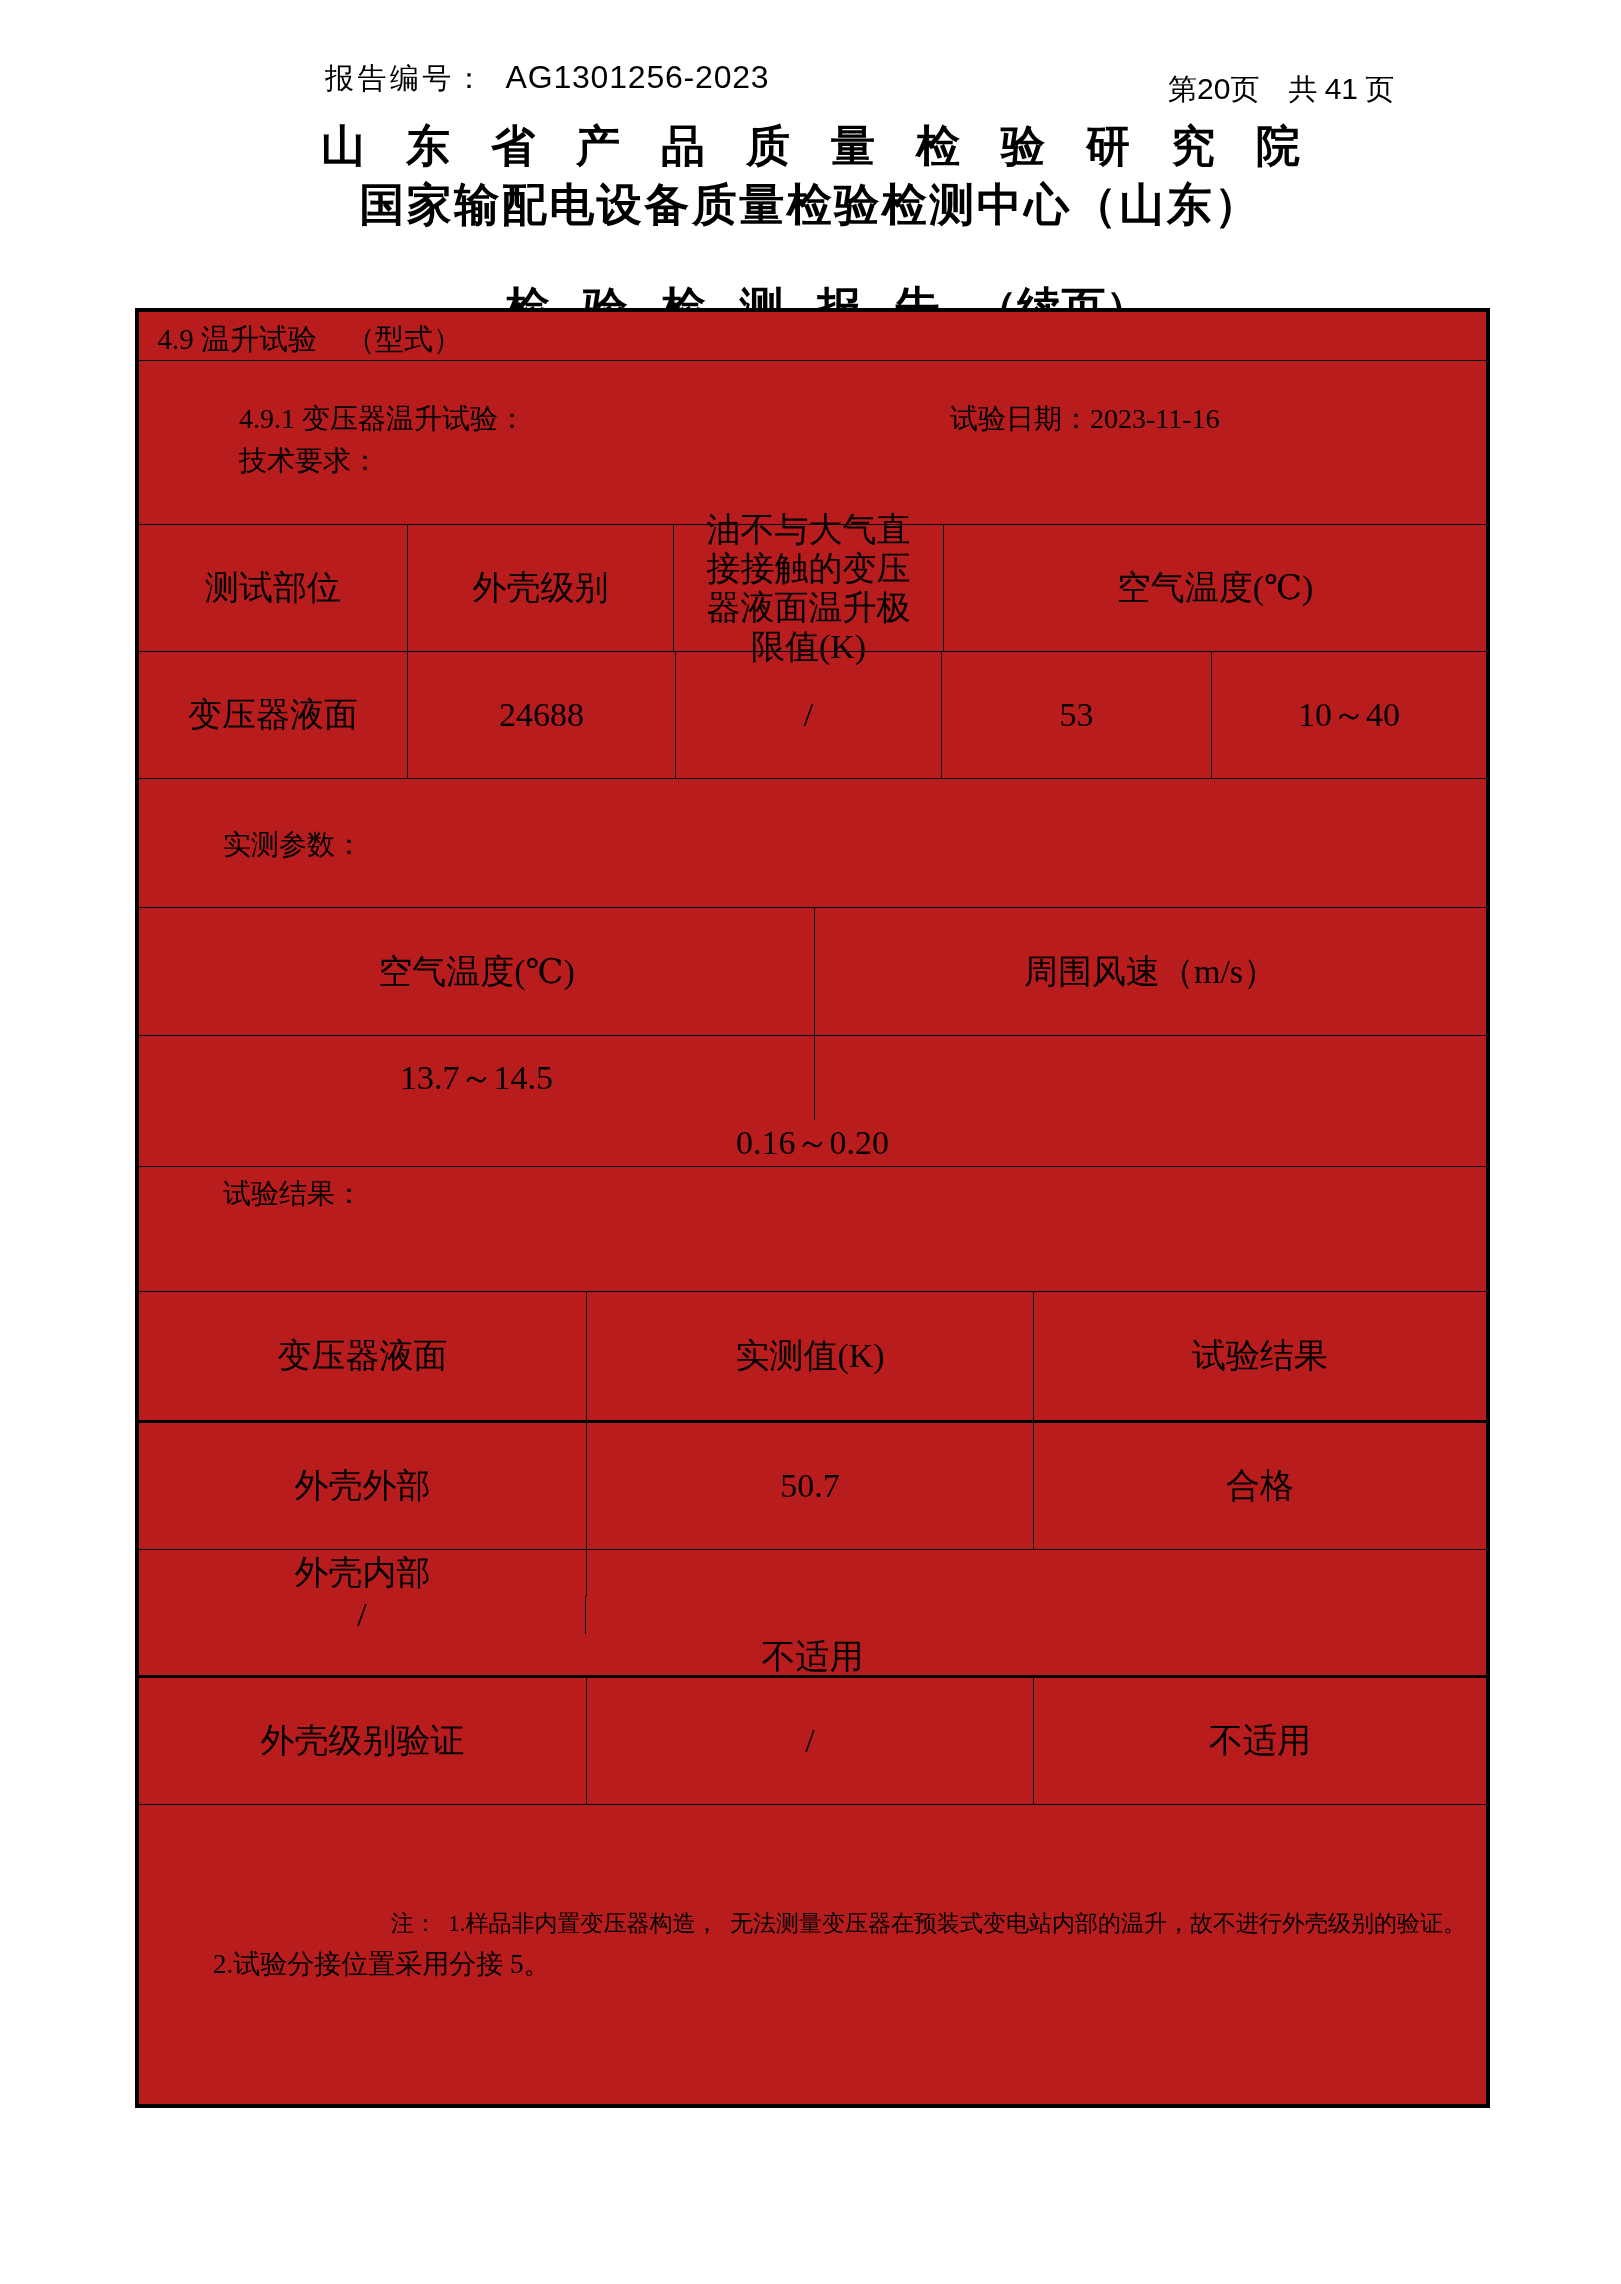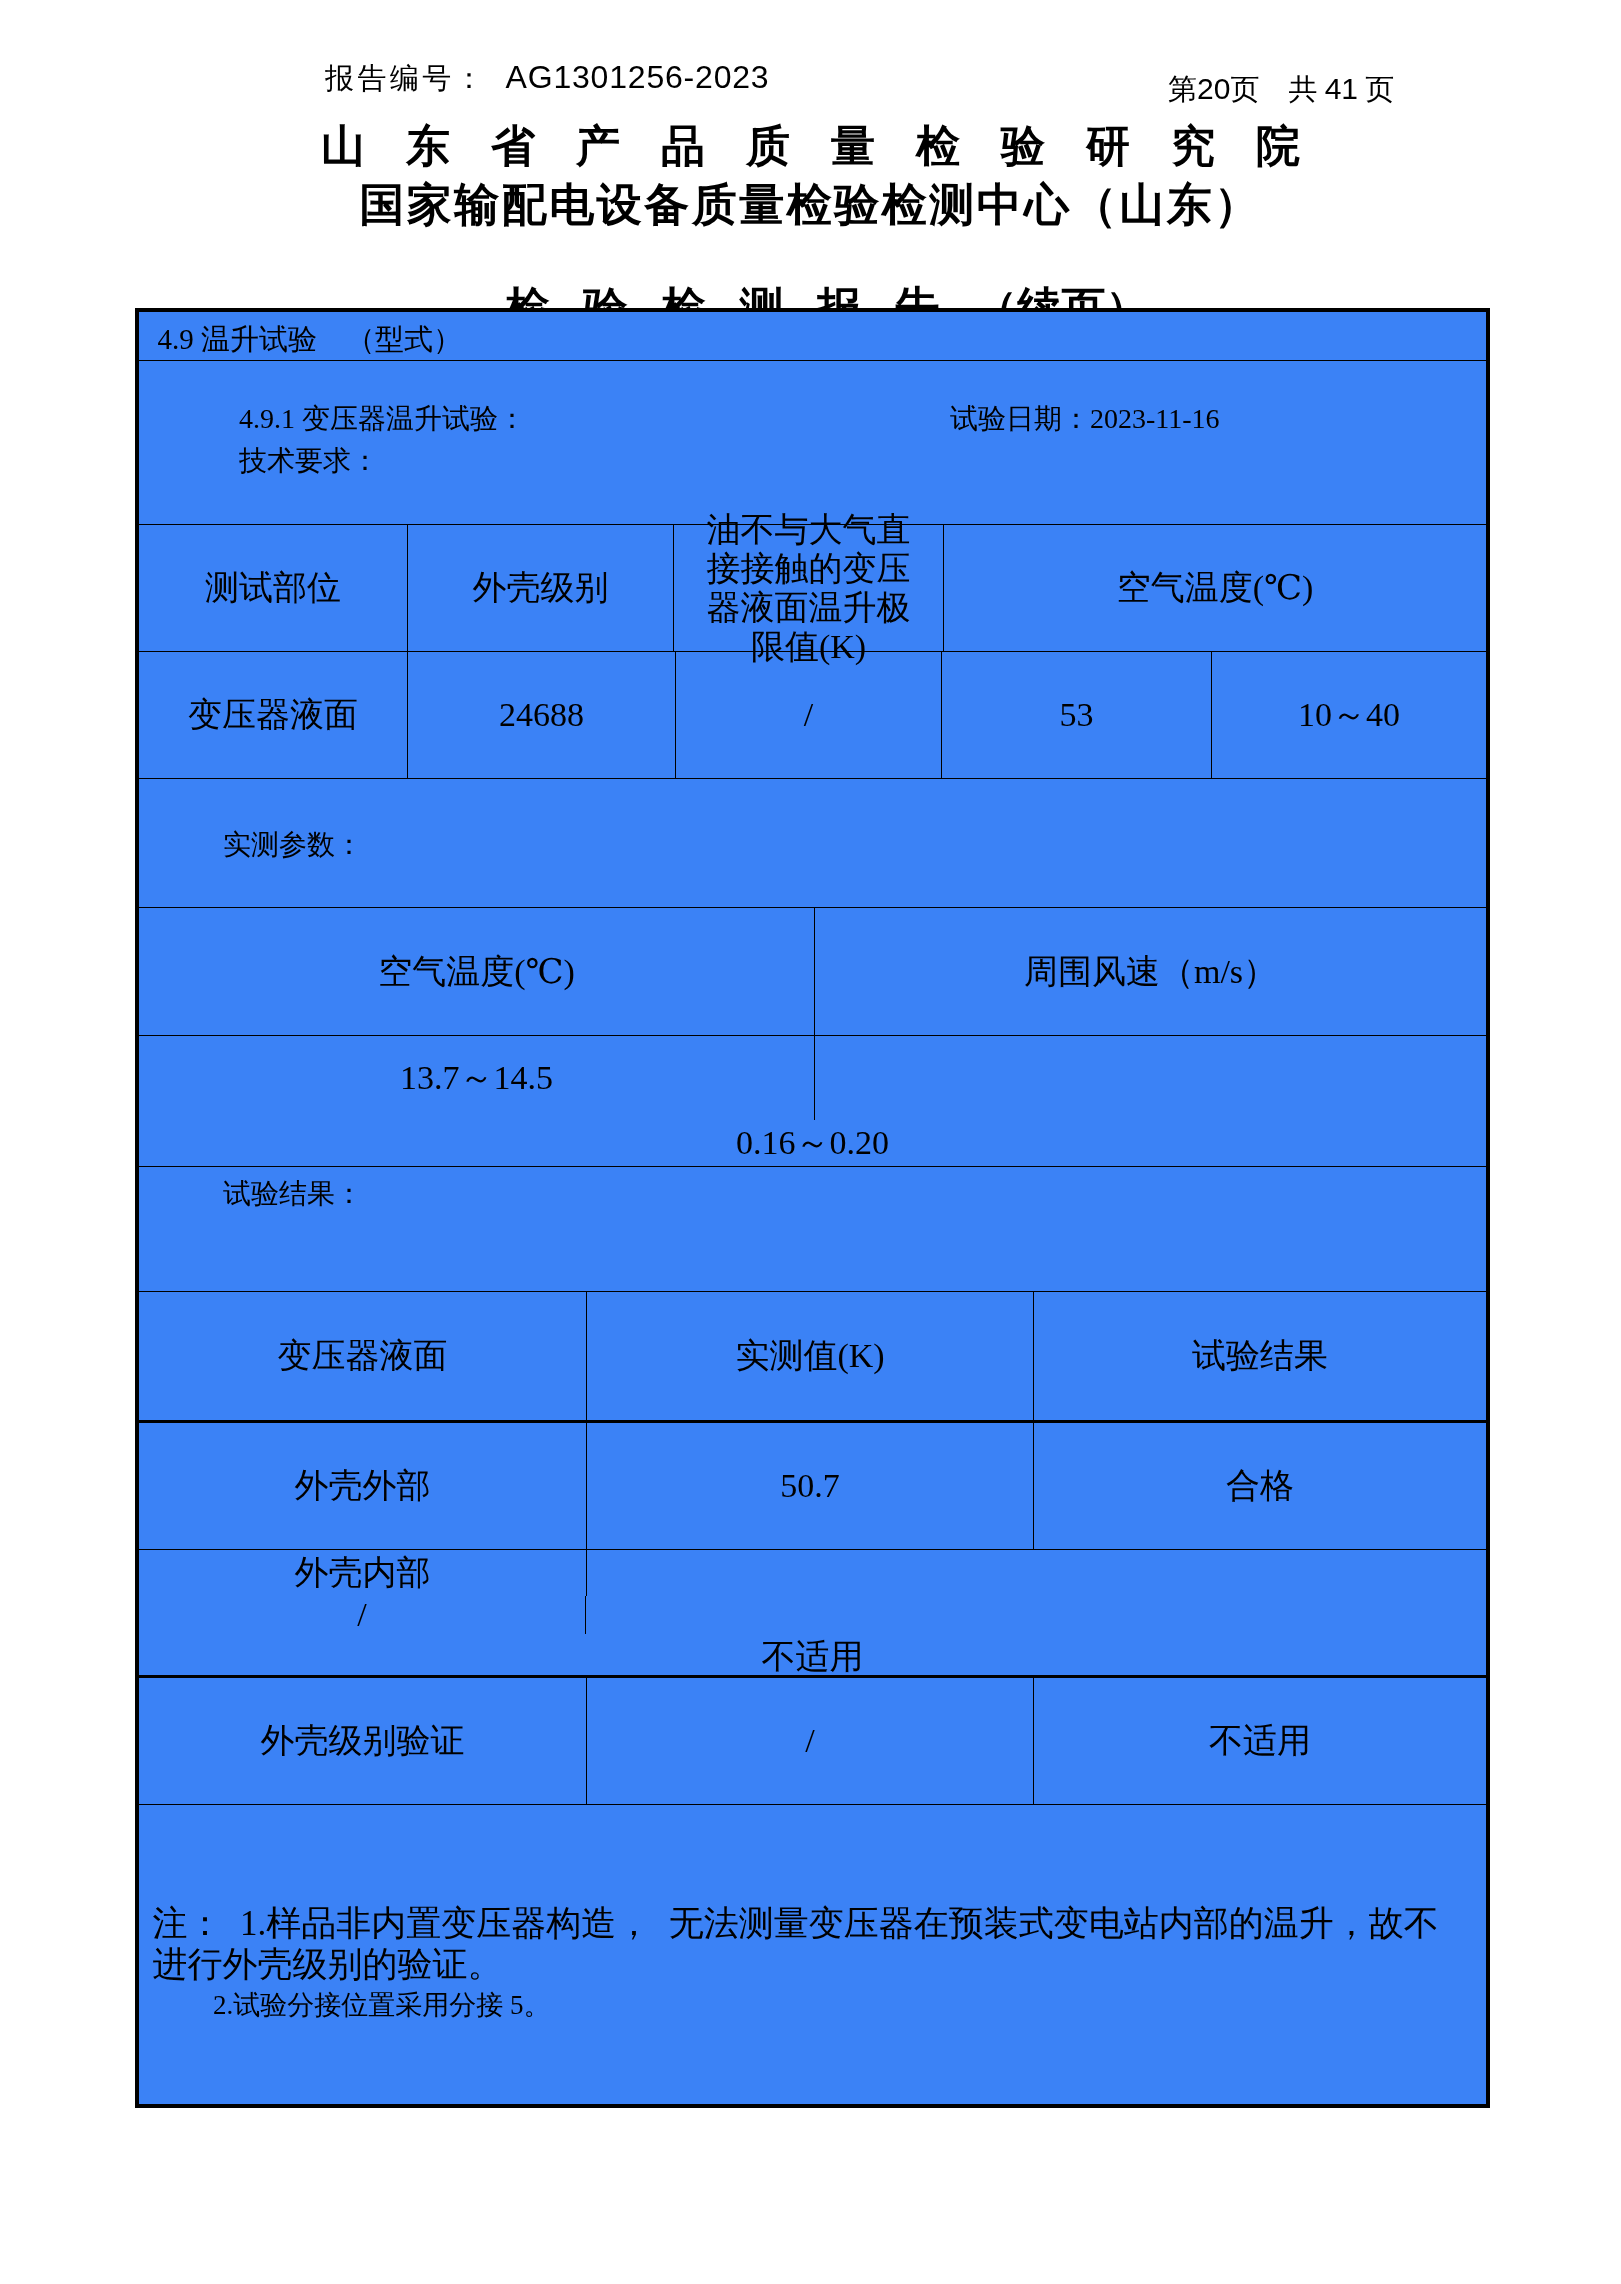--- a/index.html
+++ b/index.html
@@ -19,21 +19,21 @@
   .t-line { width:100%; display:flex; justify-content:center; font-weight:bold; }
   .title1 { position:absolute; top:117px; font-size:44px; }
   .title1 span { letter-spacing:41px; padding-left:41px; }
   .title2 { position:absolute; top:175px; font-size:45px; letter-spacing:2.5px; }
   .title3 { position:absolute; top:231px; font-size:44px;margin-top:48px; }
   .title3 .spread { letter-spacing:34px; padding-left:34px; }
 
   
   .tbl {
     position:absolute; left:135px; top:308px; width:1355px; height:1800px;
-    border:4.2px solid #000; background:#3b82f6;
+    border:4.2px solid #000; background:#b91c1c;
   }
   .row { position:relative; width:100%; border-bottom:1.7px solid #000; display:flex; }
   .row.thick { border-bottom:3.4px solid #000; }
   .row.last { border-bottom:none; }
   .cell {
     display:flex; align-items:center; justify-content:center;
     text-align:center; font-size:34px; border-right:1.7px solid #000; height:100%;
   }
   .cell.end { border-right:none; }
 
@@ -49,21 +49,21 @@
   .rE .label { font-size:28px; padding:47px 0 0 84px; }
   .rF { height:128px; }
   .rG { height:131px;flex-direction:column; }
   .rH { height:125px; display:block; }
   .rH .label { font-size:28px; padding:8.4px 0 0 84px; }
   .rI { height:131px; }
   .rJ { height:127px; }
   .rK { height:128px;flex-direction:column; }
   .rL { height:127px; }
   .rM { height:300px; display:block; }
-  .rM .note1 { font-size:35px; padding:98px 20px 0 13.5px; line-height:41px; white-space:pre-wrap; }
+  .rM .note1 { font-size:23px; padding:98px 20px 0 13.5px; line-height:41px; white-space:pre-wrap;text-align:right; }
   .rM .note2 { font-size:27px; padding:0 20px 0 74px; line-height:41px; white-space:pre-wrap; }
 
   
   .t1c1{width:269px;} .t1c2{width:268px;} .t1c3{width:266px;} .t1c4{width:270px;} .t1c5{flex:1;}
   .t2c1{width:676px;} .t2c2{flex:1;}
   .t3c1{width:448px;} .t3c2{width:447px;} .t3c3{flex:1;}
   .wrap4 { line-height:39px; padding:0 22px; }
 </style>
 </head>
 <body>

